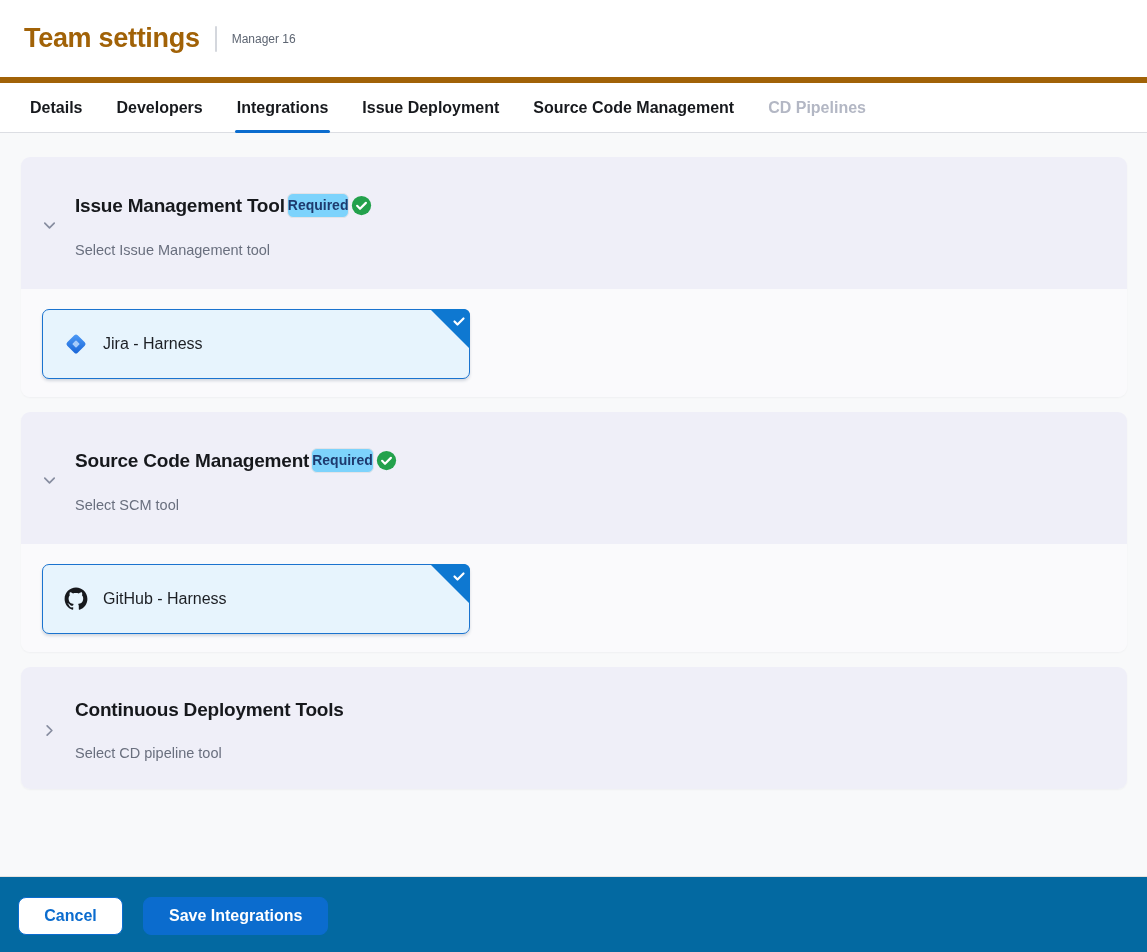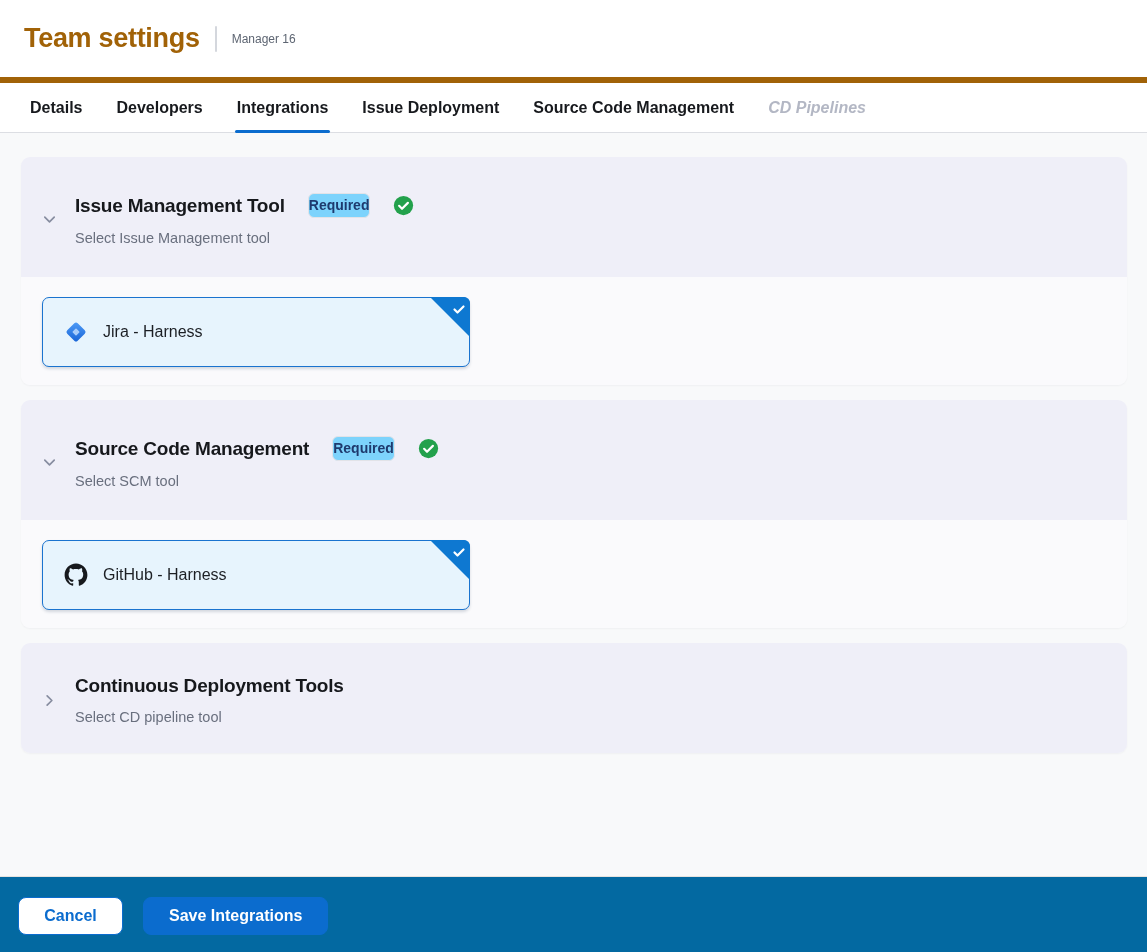--- a/index.html
+++ b/index.html
@@ -43,21 +43,21 @@
     color: #17191d;
     cursor: pointer;
     padding: 0 2px;
     white-space: nowrap;
   }
   .tab.active::after {
     content: "";
     position: absolute; left: 0; right: 0; bottom: -1px;
     height: 3px; background: #0b6cce; border-radius: 3px;
   }
-  .tab.disabled { color: #b3b7c4; cursor: default; font-style: italic; }
+  .tab.disabled { color: #b3b7c4; cursor: default; }
 
   
   .content {
     height: 743px;
     background: #f8f9fa;
     padding: 24px 20px 0 21px;
   }
   .section {
     border-radius: 9px;
     overflow: hidden;
@@ -66,33 +66,33 @@
   }
   .section-header {
     background: #efeff8;
     padding: 36px 24px 31px 20px;
     display: flex; align-items: center;
     cursor: pointer;
   }
   .section.collapsed .section-header { padding: 32px 24px 28px 20px; }
   .chev { width: 17px; height: 17px; margin-right: 17px; flex: 0 0 auto; }
   .section-headtext { display: flex; flex-direction: column; }
-  .section-titlerow { display: flex; align-items: center; gap: 23px; }
+  .section-titlerow { display: flex; align-items: center; gap: 2px; }
   .section-title { font-size: 19px; font-weight: bold; color: #16181c; letter-spacing: -0.2px; }
   .badge {
     background: #7dd3fc;
     border: 1px solid #e2e3e8;
     border-radius: 6px;
     padding: 4px 0 5px;
     font-size: 14px; font-weight: bold;
     color: #1e3a6e;
     line-height: 1;
   }
   .check-circle { width: 21px; height: 21px; display: block; }
-  .section-subtitle { font-size: 14.5px; color: #696f7e; margin-top: 12px; }
+  .section-subtitle { font-size: 14.5px; color: #696f7e; margin-top: 24px; }
 
   .section-body {
     background: #fafafc;
     padding: 20px 0 18px 21px;
   }
   .option-card {
     position: relative;
     width: 428px; height: 70px;
     background: #e7f4fd;
     border: 1.5px solid #1a73cf;

